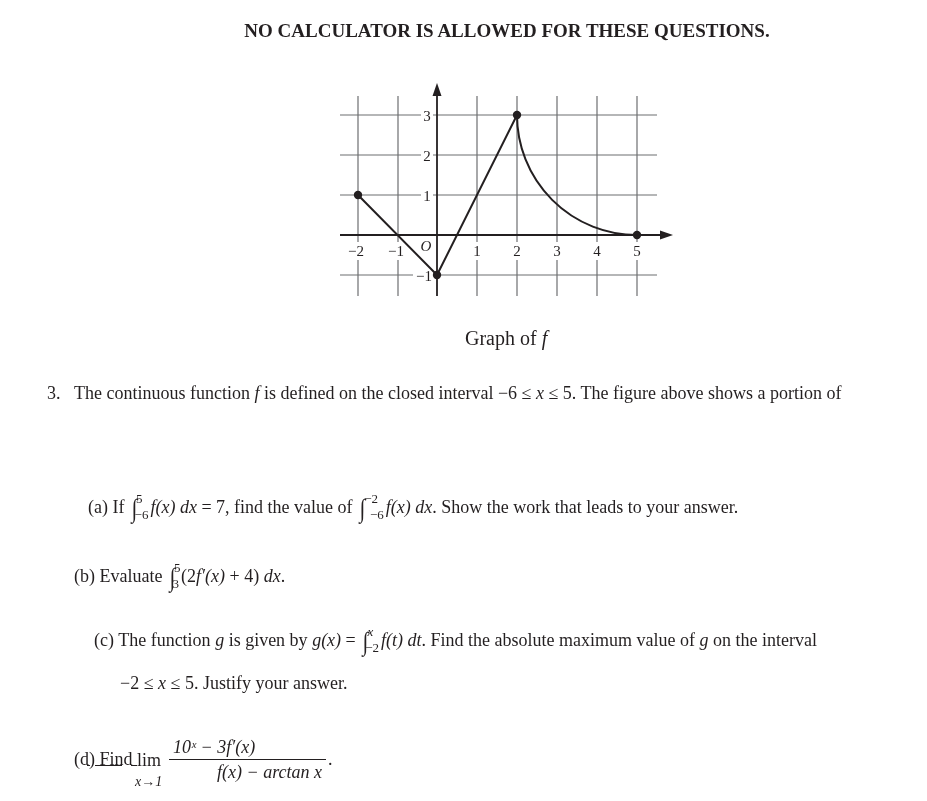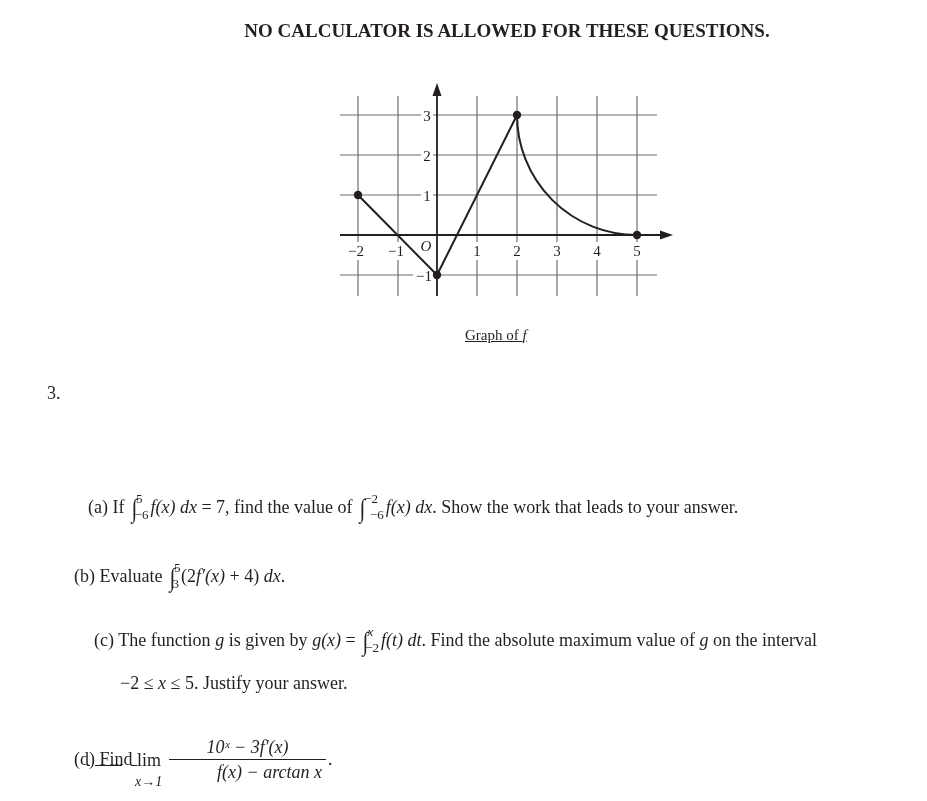--- a/index.html
+++ b/index.html
@@ -7,32 +7,32 @@
     width: 927px; height: 801px; position: relative; overflow: hidden;
     font-family: "Liberation Serif", "DejaVu Serif", serif;
     color: #231f20;
   }
   .abs { position: absolute; }
   .header {
     left: 0; width: 1014px; top: 20px; text-align: center;
     font-weight: bold; font-size: 19px; letter-spacing: 0px;
   }
   svg.graph { position: absolute; left: 0; top: 0; }
-  .caption { left: 465px; top: 327px; font-size: 15px; text-decoration: underline; }
+  .caption { left: 465px; top: 327px; font-size: 20px; }
   .i { font-style: italic; }
   .q { font-size: 18px; line-height: 29px; }
   .qnum { left: 47px; top: 379px; }
   .qbody { left: 74px; top: 379px; width: 840px; }
   .line { white-space: nowrap; height: 29px; }
   .part { font-size: 18px; white-space: nowrap; }
   .int { position: relative; display: inline-block; font-size: 26px; line-height: 18px; vertical-align: -4px; margin: 0 2px; transform: scaleX(0.8); }
   .lim-sup { position: relative; font-size: 13px; top: -10px; margin-left: -4px; }
   .lim-sub { position: relative; font-size: 13px; top: 6px; margin-left: -8px; margin-right: 2px; }
   .limblock { display: inline-block; position: relative; }
-  .frac { display: inline-block; vertical-align: middle; text-align: center; margin: 0 2px; }
+  .frac { display: inline-block; vertical-align: middle; margin: 0 2px; }
   .frac .num { display: block; padding: 0 4px; border-bottom: 1.2px solid #231f20; line-height: 24px; }
   .frac .den { display: block; padding: 0 4px; line-height: 24px; margin-left: 44px; }
   .sqrt { border-top: 1.2px solid #231f20; padding: 0 2px; }
 </style>
 </head>
 <body>
 
 <div class="abs header">NO CALCULATOR IS ALLOWED FOR THESE QUESTIONS.</div>
 
 <svg class="graph" width="927" height="801" viewBox="0 0 927 801">
@@ -98,20 +98,21 @@
     <circle cx="437" cy="275" r="4.2"></circle>
     <circle cx="517" cy="115" r="4.2"></circle>
     <circle cx="637" cy="235" r="4.2"></circle>
   </g>
 </svg>
 
 <div class="abs caption"><span>Graph of </span><span class="i">f</span></div>
 
 <div class="abs q qnum">3.</div>
 <div class="abs q qbody">
+  <div class="line"><span>The continuous function </span><span class="i">f</span><span> is defined on the closed interval −6 ≤ </span><span class="i">x</span><span> ≤ 5. The figure above shows a portion of</span></div>
 </div>
 
 <div class="abs part" style="left:88px; top:497px;">
   <span>(a)  If </span><span class="int">∫</span><span class="lim-sup">5</span><span class="lim-sub">−6</span><span class="i">f(x) dx</span><span> = 7, find the value of </span><span class="int">∫</span><span class="lim-sup">−2</span><span class="lim-sub">−6</span><span class="i">f(x) dx</span><span>. Show the work that leads to your answer.</span>
 </div>
 
 <div class="abs part" style="left:74px; top:566px;text-align:center;">
   <span>(b)  Evaluate </span><span class="int">∫</span><span class="lim-sup">5</span><span class="lim-sub">3</span><span>(2</span><span class="i">f′(x)</span><span> + 4) </span><span class="i">dx</span><span>.</span>
 </div>
 

